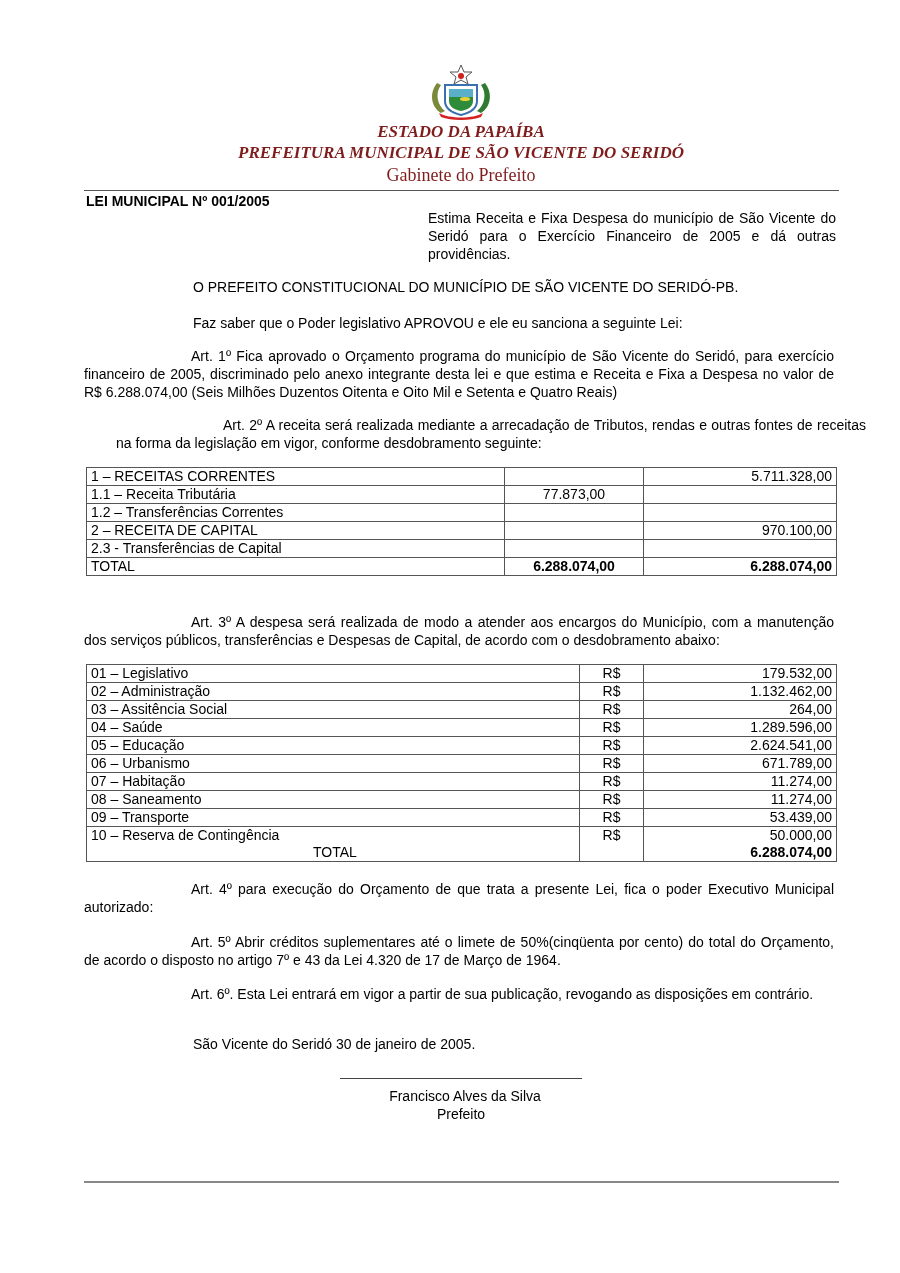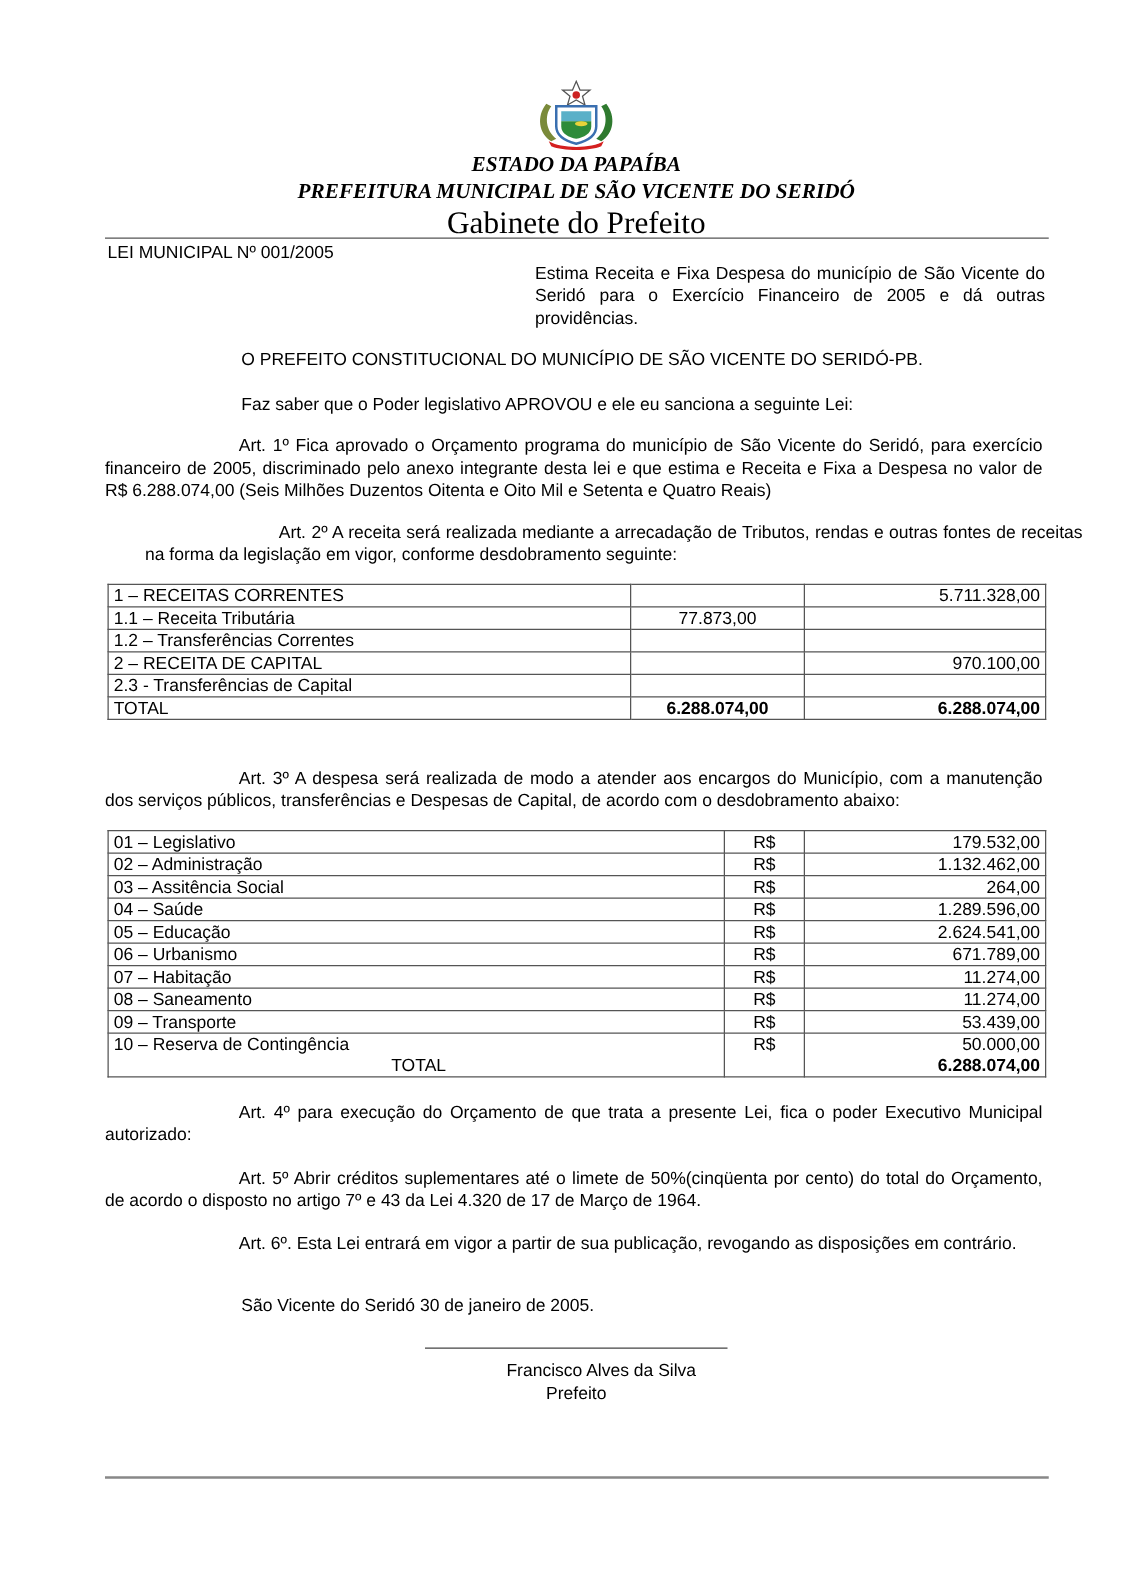--- a/index.html
+++ b/index.html
@@ -3,45 +3,45 @@
 <meta charset="utf-8">
 <style>
   html, body { margin: 0; padding: 0; background: #ffffff; }
   body { width: 900px; height: 1273px; position: relative; overflow: hidden;
          font-family: "Liberation Sans", sans-serif; color: #000; font-size: 14px; }
   .page { position: absolute; left: 0; top: 0; width: 900px; height: 1273px; }
 
   .crest { position: absolute; left: 421px; top: 63px; width: 80px; height: 58px; }
 
   .hdr { position: absolute; left: 84px; width: 754px; text-align: center;
-         font-family: "Liberation Serif", serif; color: #000000; }
+         font-family: "Liberation Serif", serif; color: #7f1d1d; }
   .hdr1 { top: 122px; font-size: 17px; font-style: italic; font-weight: bold; }
   .hdr2 { top: 143px; font-size: 17px; font-style: italic; font-weight: bold; }
-  .hdr3 { top: 165px; font-size: 25px; }
+  .hdr3 { top: 165px; font-size: 18px; }
 
   .rule-top { position: absolute; left: 84px; top: 190px; width: 755px; height: 0;
               border-top: 1px solid #555; }
   .rule-bottom { position: absolute; left: 84px; top: 1181px; width: 755px; height: 0;
                  border-top: 2px solid #888; }
 
   .txt { position: absolute; font-size: 14px; line-height: 18px; }
-  .lei-no { left: 86px; top: 192px; }
+  .lei-no { left: 86px; top: 192px; font-weight: bold; }
   .ementa { left: 428px; top: 209px; width: 408px; text-align: justify; text-align-last: left; }
   .prefeito-line { left: 193px; top: 278px; }
   .faz-saber { left: 193px; top: 314px; }
   .para { left: 84px; width: 750px; text-indent: 107px; text-align: justify; }
   .art1 { top: 347px; }
   .art2 { top: 416px; margin-left: 32px; }
   .art3 { top: 613px; }
   .art4 { top: 880px; }
   .art5 { top: 933px; }
   .art6 { top: 985px; }
   .date-line { left: 193px; top: 1035px; }
   .sig-line { left: 340px; top: 1078px; width: 242px; border-top: 1px solid #444; }
-  .sig-name { left: 360px; top: 1087px; width: 242px; text-align: center; }
+  .sig-name { left: 344px; top: 1087px; width: 242px; text-align: center; }
   .sig-role { left: 340px; top: 1105px; width: 242px; text-align: center; }
 
   table.doc { position: absolute; border-collapse: collapse; font-size: 14px; }
   table.doc td { border: 1px solid #555; padding: 0 4px; height: 17px; line-height: 17px;
                  white-space: nowrap; vertical-align: top; }
   .rec { left: 86px; top: 467px; width: 751px; }
   .rec td.c1 { width: 409px; }
   .rec td.c2 { width: 130px; text-align: center; }
   .rec td.c3 { text-align: right; }
   .desp { left: 86px; top: 664px; width: 751px; }

